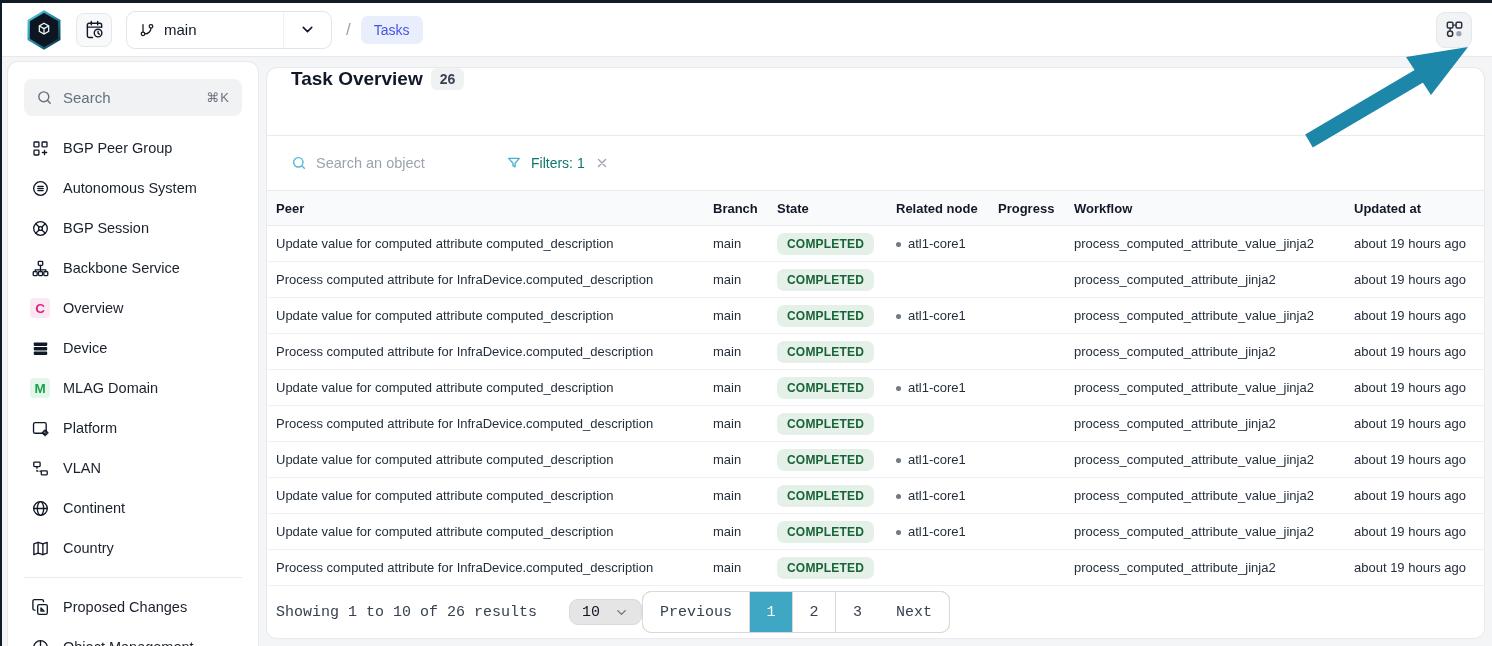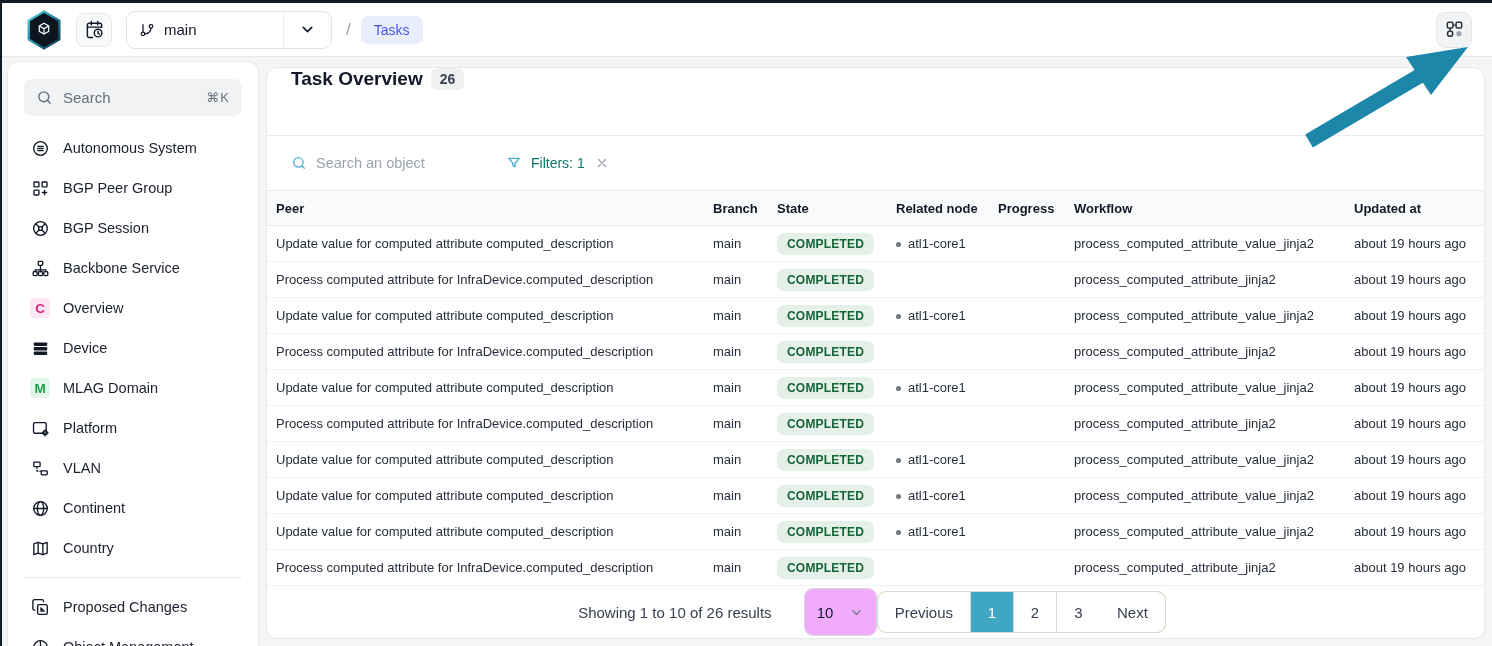--- a/index.html
+++ b/index.html
@@ -87,26 +87,26 @@
   }
   table.tasks td { height:36px; border-bottom:1px solid #EEF0F3; font-size:13px; color:#252F3B; padding:0; white-space:nowrap; overflow:hidden; }
   table.tasks .c-title, table.tasks th.c-title { padding-left:9px; }
   tr[data-name="table-row"] { cursor:pointer; }
   .badge-state {
     display:inline-block; background:#E4F0E8; color:#176437; font-size:12px; font-weight:700;
     padding:4px 10px; border-radius:7px; letter-spacing:0.2px;
   }
   .dot { display:inline-block; width:5px; height:5px; border-radius:50%; background:#707882; margin-right:7px; vertical-align:middle; }
 
-  .card-foot { flex:1; display:flex; align-items:center; justify-content:center; padding:0 16px 0 9px; background:#fff; }
+  .card-foot { flex:1; display:flex; align-items:center; justify-content:flex-start; padding:0 16px 0 9px; background:#fff;font-family:Liberation Mono, monospace; }
   .foot-left { display:flex; align-items:center; gap:32px; }
   .foot-summary { font-size:15px; color:#374151; }
   .page-size {
-    height:48px; width:73px; border:1px solid #D6D9DE; border-radius:9px; display:flex; align-items:center;
-    padding:0 12px; justify-content:space-between; font-size:15px; color:#111827; cursor:pointer; background:#f0abfc;
+    height:26px; width:73px; border:1px solid #D6D9DE; border-radius:9px; display:flex; align-items:center;
+    padding:0 12px; justify-content:space-between; font-size:15px; color:#111827; cursor:pointer; background:#e5e5e5;
   }
   .pager { display:flex; border:1px solid #D6D9DE; border-radius:9px; overflow:hidden; background:#84cc16; }
   .pager .pbtn {
     min-width:43px; height:40px; display:flex; align-items:center; justify-content:center;
     font-size:15px; color:#374151; background:#fff; border:none; border-right:1px solid #D6D9DE;
     cursor:pointer; font-family:inherit; padding:0 17px;
   }
   .pager .pbtn.num { padding:0; }
   .pager .pbtn:last-child { border-right:none; }
   .pager .pbtn.active { background:#3FA7C4; color:#fff; }
@@ -176,39 +176,39 @@
     <span data-name="search-icon" style="display:flex">
       <svg width="17" height="17" viewBox="0 0 24 24" fill="none" stroke="#64707E" stroke-width="2" stroke-linecap="round">
           <circle cx="11" cy="11" r="7"></circle>
           <path d="m20 20-3.6-3.6"></path>
         </svg>
     </span>
     <span class="ph" data-name="sidebar-search-placeholder">Search</span>
     <span class="kbd" data-name="sidebar-search-shortcut">⌘K</span>
   </div>
   <div class="side-list" data-name="sidebar-menu">
-      <div class="side-item" data-name="sidebar-item-autonomous-system">
-        <span class="ic" data-name="autonomous-system-icon">
-          <svg width="19" height="19" viewBox="0 0 24 24" fill="none" stroke="currentColor" stroke-width="1.7" stroke-linecap="round" stroke-linejoin="round">
-            <circle cx="12" cy="12" r="8.6"></circle>
-            <path d="M8.6 9.4h6.8M8.6 12h6.8M8.6 14.6h6.8"></path>
-          </svg>
-        </span>
-        <span data-name="sidebar-item-label">Autonomous System</span>
-      </div>
       <div class="side-item" data-name="sidebar-item-bgp-peer-group">
         <span class="ic" data-name="bgp-peer-group-icon">
           <svg width="19" height="19" viewBox="0 0 24 24" fill="none" stroke="currentColor" stroke-width="1.7" stroke-linecap="round" stroke-linejoin="round">
             <rect x="3.8" y="3.8" width="6.2" height="6.2" rx="1"></rect>
             <rect x="14" y="3.8" width="6.2" height="6.2" rx="1"></rect>
             <rect x="3.8" y="14" width="6.2" height="6.2" rx="1"></rect>
             <path d="M17.1 14.4v5.4M14.4 17.1h5.4"></path>
           </svg>
         </span>
         <span data-name="sidebar-item-label">BGP Peer Group</span>
+      </div>
+      <div class="side-item" data-name="sidebar-item-autonomous-system">
+        <span class="ic" data-name="autonomous-system-icon">
+          <svg width="19" height="19" viewBox="0 0 24 24" fill="none" stroke="currentColor" stroke-width="1.7" stroke-linecap="round" stroke-linejoin="round">
+            <circle cx="12" cy="12" r="8.6"></circle>
+            <path d="M8.6 9.4h6.8M8.6 12h6.8M8.6 14.6h6.8"></path>
+          </svg>
+        </span>
+        <span data-name="sidebar-item-label">Autonomous System</span>
       </div>
       <div class="side-item" data-name="sidebar-item-bgp-session">
         <span class="ic" data-name="bgp-session-icon">
           <svg width="19" height="19" viewBox="0 0 24 24" fill="none" stroke="currentColor" stroke-width="1.7" stroke-linecap="round" stroke-linejoin="round">
             <circle cx="12" cy="12" r="8.6"></circle>
             <circle cx="12" cy="12" r="2.4"></circle>
             <path d="m6 6 4.2 4.2M18 6l-4.2 4.2M6 18l4.2-4.2M18 18l-4.2-4.2"></path>
           </svg>
         </span>
         <span data-name="sidebar-item-label">BGP Session</span>

